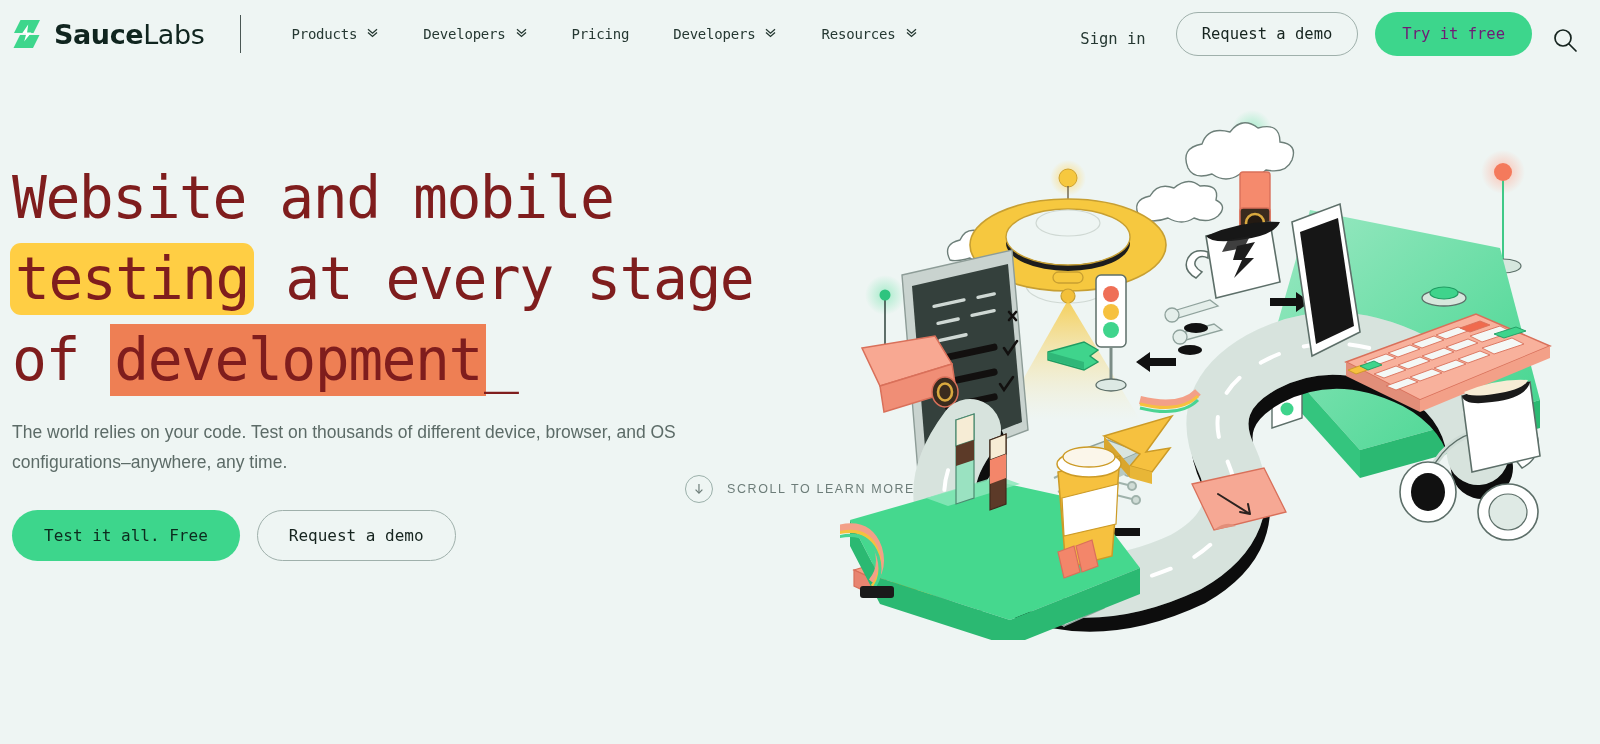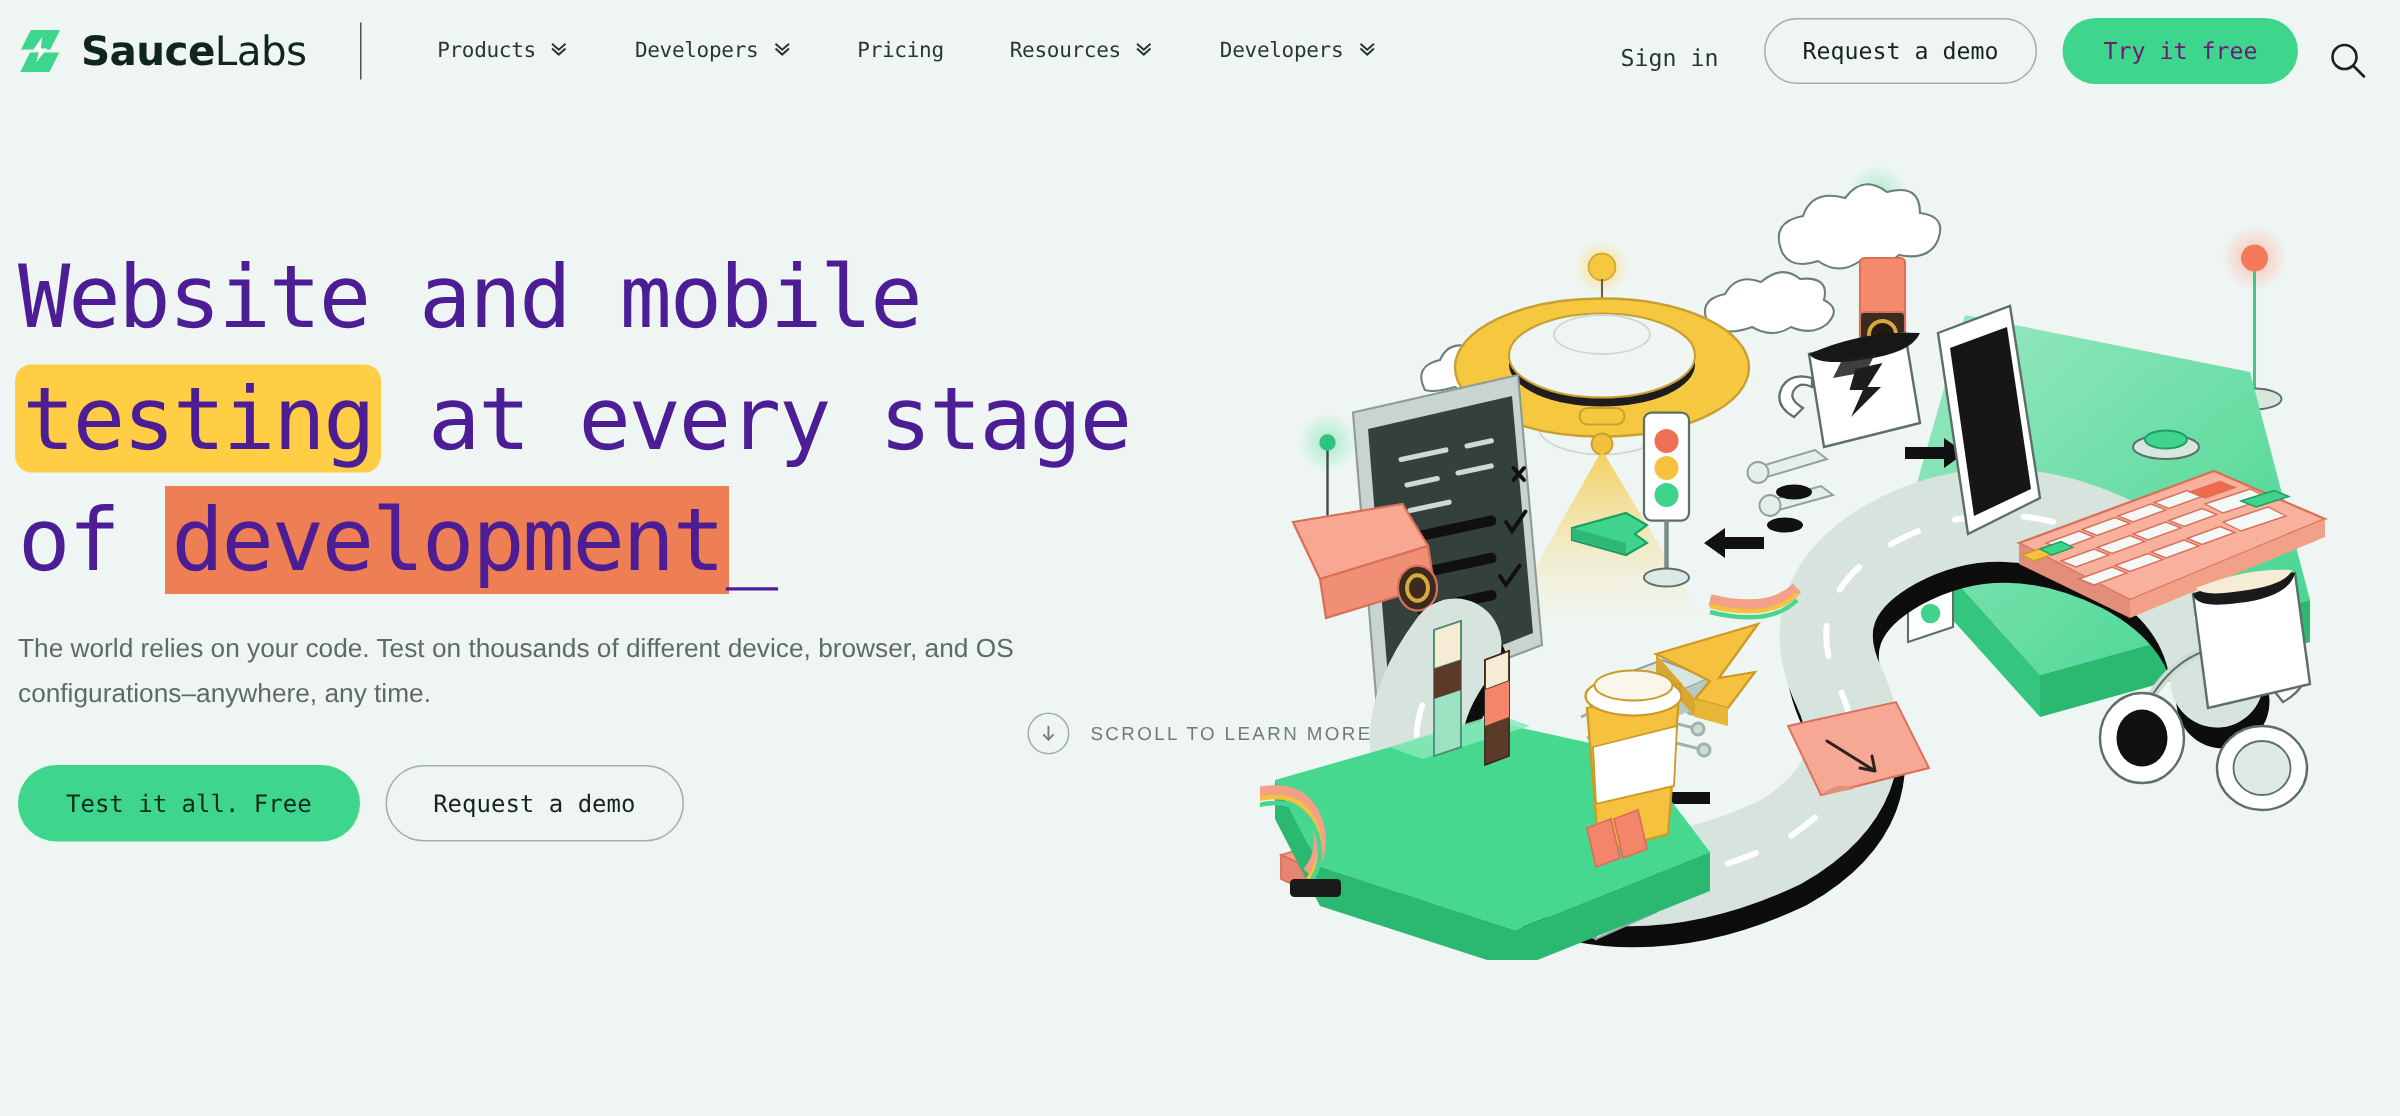--- a/index.html
+++ b/index.html
@@ -51,21 +51,21 @@
     font-family: "DejaVu Sans Mono", monospace; font-size: 15.5px; color: #701a75;
     background: #3dd68c; border: none; border-radius: 26px;
     padding: 13px 27px; cursor: pointer; white-space: nowrap; margin-left: 17px;
   }
   .search-btn { margin-left: 20px; cursor: pointer; display:block; background:none; border:none; padding:0; }
 
   
   .hero-copy { position: absolute; left: 12px; top: 158px; width: 800px; z-index: 10; }
   .headline {
     font-family: "DejaVu Sans Mono", monospace;
-    font-size: 58px; line-height: 81px; color: #4c1d95;
+    font-size: 58px; line-height: 81px; color: #7f1d1d;
     letter-spacing: -1.5px; font-weight: 400;
   }
   .hl-yellow {
     background: #ffce44; border-radius: 11px;
     padding: 2px 5px; margin: 0 -2px;
     box-decoration-break: clone; -webkit-box-decoration-break: clone;
   }
   .hl-orange {
     background: #ee7f54; padding: 2px 4px; margin: 0 -2px;
     box-decoration-break: clone; -webkit-box-decoration-break: clone;
@@ -144,30 +144,30 @@
           <svg width="13" height="13" viewBox="0 0 13 13">
               <path d="M2 3.2 L6.5 7.2 L11 3.2" fill="none" stroke="#253832" stroke-width="1.3"></path>
               <path d="M2 6.4 L6.5 10.4 L11 6.4" fill="none" stroke="#253832" stroke-width="1.3"></path>
             </svg>
         </span>
       </div>
       <div class="nav-item">
         <span>Pricing</span>
       </div>
       <div class="nav-item">
-        <span>Resources</span>
+        <span>Developers</span>
         <span class="chev">
           <svg width="13" height="13" viewBox="0 0 13 13">
               <path d="M2 3.2 L6.5 7.2 L11 3.2" fill="none" stroke="#253832" stroke-width="1.3"></path>
               <path d="M2 6.4 L6.5 10.4 L11 6.4" fill="none" stroke="#253832" stroke-width="1.3"></path>
             </svg>
         </span>
       </div>
       <div class="nav-item">
-        <span>Developers</span>
+        <span>Resources</span>
         <span class="chev">
           <svg width="13" height="13" viewBox="0 0 13 13">
               <path d="M2 3.2 L6.5 7.2 L11 3.2" fill="none" stroke="#253832" stroke-width="1.3"></path>
               <path d="M2 6.4 L6.5 10.4 L11 6.4" fill="none" stroke="#253832" stroke-width="1.3"></path>
             </svg>
         </span>
       </div>
     </nav>
 
     <div class="header-right">

